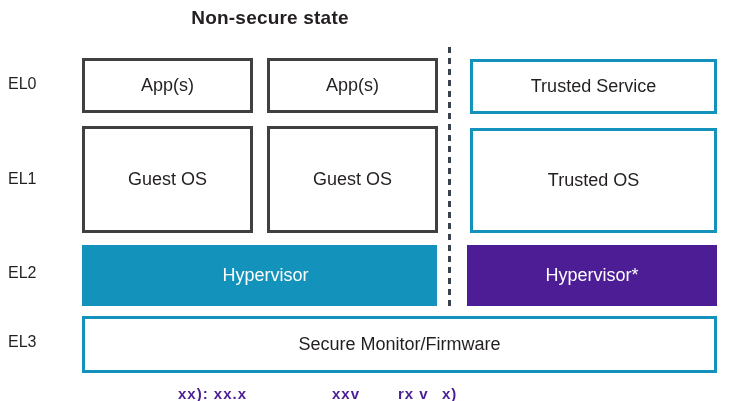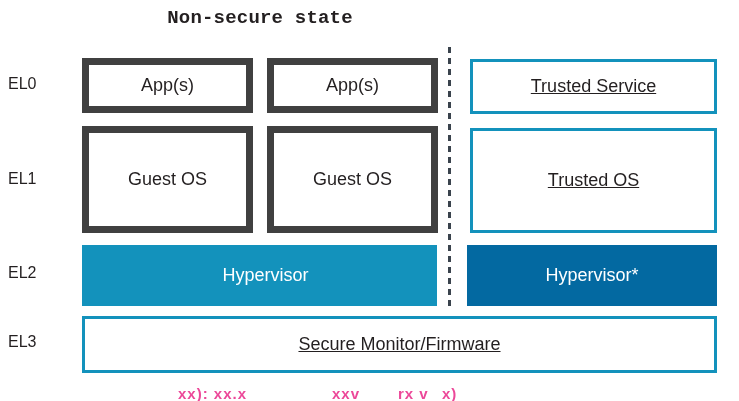--- a/index.html
+++ b/index.html
@@ -10,58 +10,58 @@
     overflow:hidden;
     font-family:"Liberation Sans", sans-serif;
     color:#231f20;
   }
   .col-header{
     position:absolute;top:6px;height:24px;
     font-size:19px;font-weight:bold;color:#231f20;
     text-align:center;line-height:24px;
     letter-spacing:.2px;
   }
-  #hdr-nonsecure{left:82px;width:356px;font-family:Liberation Mono, monospace;}
+  #hdr-nonsecure{left:92px;width:356px;}
   #hdr-secure{left:470px;width:247px;}
   .el-label{
     position:absolute;left:8px;width:56px;height:24px;
     font-size:16px;line-height:24px;color:#231f20;
     text-align:left;
   }
   #lbl-el0{top:72px;}
   #lbl-el1{top:167px;}
   #lbl-el2{top:261px;}
   #lbl-el3{top:330px;}
   .box{
     position:absolute;box-sizing:border-box;
     display:flex;align-items:center;justify-content:center;
     background:#ffffff;font-size:18px;color:#231f20;
     text-align:center;
   }
-  .green{border:7px solid #404040;}
-  .blue{border:3px solid #1392bc;text-decoration:underline;}
+  .green{border:3px solid #404040;}
+  .blue{border:3px solid #1392bc;}
   .fill-blue{background:#1392bc;color:#ffffff;border:none;}
-  .fill-gray{background:#0369a1;color:#ffffff;border:none;}
+  .fill-gray{background:#4c1d95;color:#ffffff;border:none;}
   #box-app1{left:82px;top:58px;width:171px;height:55px;}
   #box-app2{left:267px;top:58px;width:171px;height:55px;}
   #box-tservice{left:470px;top:59px;width:247px;height:55px;}
   #box-guest1{left:82px;top:126px;width:171px;height:107px;}
   #box-guest2{left:267px;top:126px;width:171px;height:107px;}
   #box-tos{left:470px;top:128px;width:247px;height:105px;}
   #box-hyp{left:82px;top:245px;width:355px;height:61px;padding-left:12px;}
   #box-hyps{left:467px;top:245px;width:250px;height:61px;}
   #box-monitor{left:82px;top:316px;width:635px;height:57px;}
   #divider{
     position:absolute;left:448px;top:47px;width:3px;height:259px;
     background:repeating-linear-gradient(
       to bottom,#3a434d 0px,#3a434d 6px,transparent 6px,transparent 11px);
   }
   .wm{
     position:absolute;top:385px;height:16px;overflow:hidden;
-    color:#ec4899;font-size:15px;font-weight:bold;line-height:18px;
+    color:#4c1d95;font-size:15px;font-weight:bold;line-height:18px;
     letter-spacing:1px;white-space:nowrap;user-select:none;
   }
   #wm-0{left:178px;}
   #wm-1{left:250px;}
   #wm-2{left:332px;}
   #wm-3{left:398px;}
   #wm-4{left:442px;}
 </style>
 </head>
 <body>

